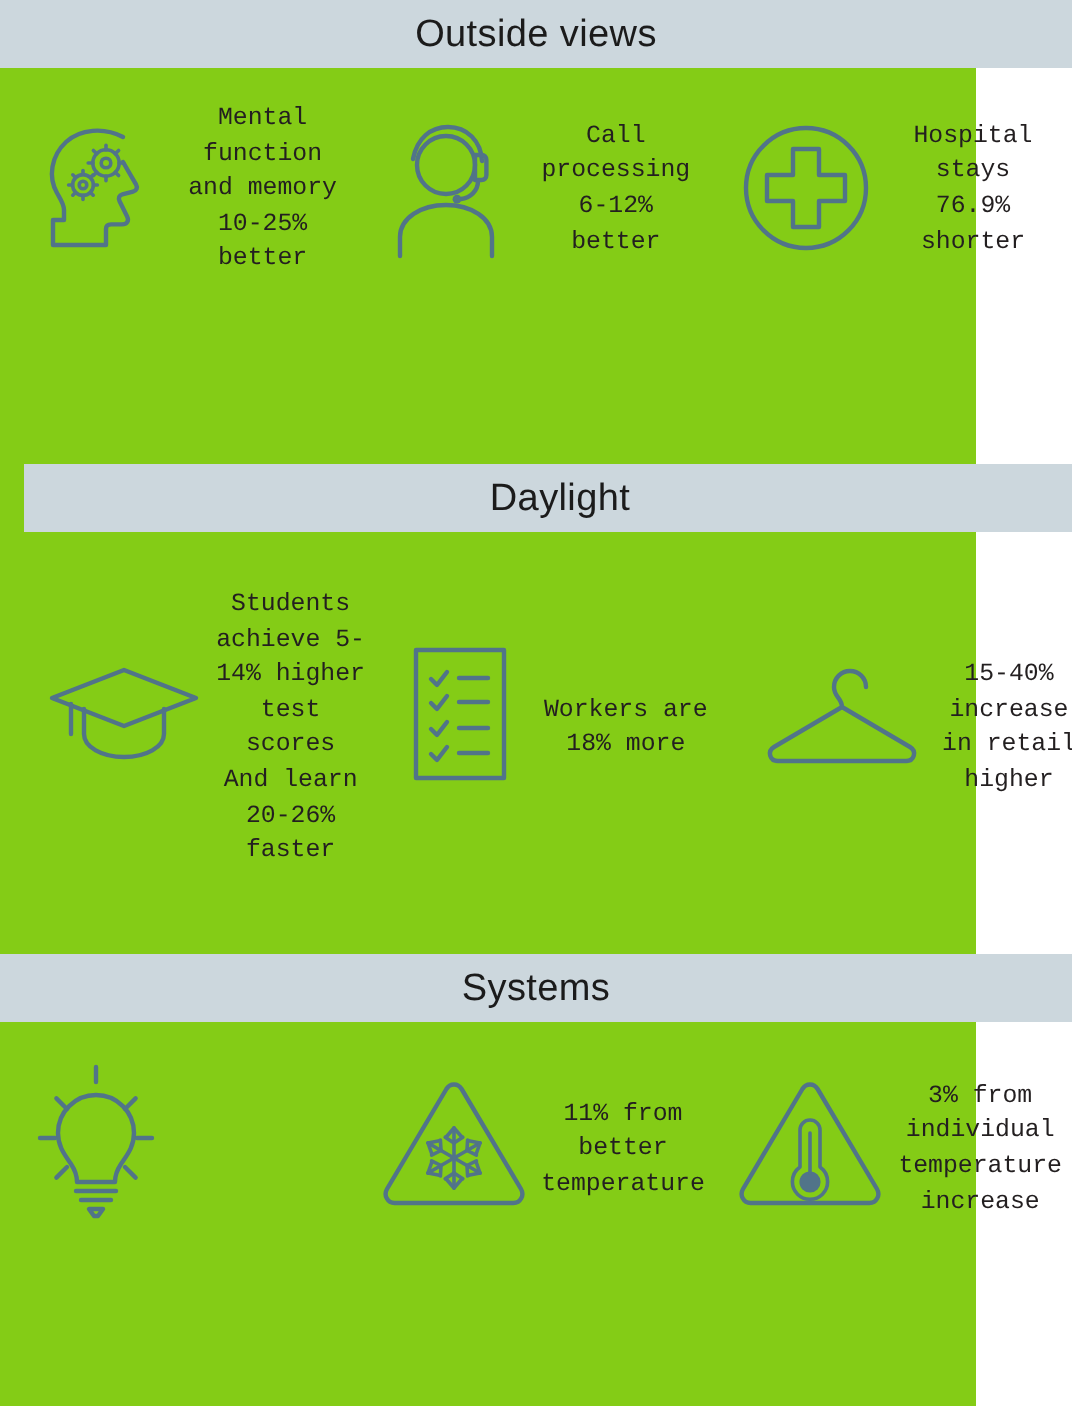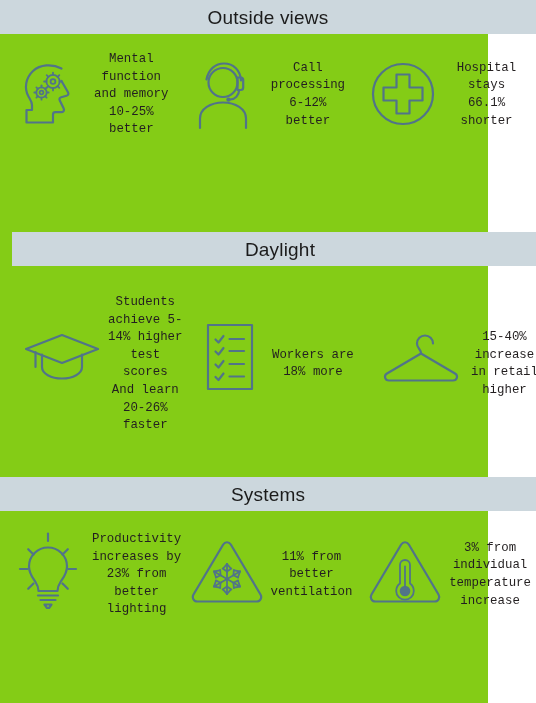--- a/index.html
+++ b/index.html
@@ -186,21 +186,21 @@
         <div class="icon-wrap">
           <svg width="80" height="80" viewBox="0 0 80 80" aria-hidden="true">
             <circle class="stroke" cx="40" cy="40" r="30"></circle>
             <path class="stroke" d="M33.5 20.5 L46.5 20.5 L46.5 33.5 L59.5 33.5 L59.5 46.5
                      L46.5 46.5 L46.5 59.5 L33.5 59.5 L33.5 46.5 L20.5 46.5
                      L20.5 33.5 L33.5 33.5 Z"></path>
           </svg>
         </div>
         <div class="caption">
           <div>Hospital stays</div>
-          <div>66.1% shorter</div>
+          <div>76.9% shorter</div>
         </div>
       </div>
 
     </div>
   </div>
 
   <div class="section sec-daylight">
     <div class="band">
       <div class="band-title">Daylight</div>
     </div>
@@ -289,24 +289,20 @@
             <g class="stroke">
               <path d="M42 4.5 L42 12"></path>
               <path d="M14 40 L21.5 40"></path>
               <path d="M62.5 40 L70 40"></path>
               <path d="M22.2 20.2 L27.5 25.5"></path>
               <path d="M56.5 25.5 L61.8 20.2"></path>
               <path d="M22.2 59.8 L27.5 54.5"></path>
               <path d="M56.5 54.5 L61.8 59.8"></path>
             </g>
           </svg>
-        </div>
-        <div class="caption">
-          <div>Productivity increases by</div>
-          <div>23% from better lighting</div>
         </div>
       </div>
 
       <div class="card">
         <div class="icon-wrap">
           <svg width="84" height="76" viewBox="0 0 84 76" aria-hidden="true">
 
             <path class="stroke" d="M38.2 9.5 C40 6.5 44 6.5 45.8 9.5 L75.5 59.5
                      C77.3 62.6 75.3 66.5 71.7 66.5 L12.3 66.5
                      C8.7 66.5 6.7 62.6 8.5 59.5 Z"></path>
@@ -343,21 +339,21 @@
                 <path d="M0 -7.5 L-4.4 -10.4"></path>
                 <path d="M0 -7.5 L4.4 -10.4"></path>
                 <path d="M0 7.5 L-4.4 10.4"></path>
                 <path d="M0 7.5 L4.4 10.4"></path>
               </g>
             </g>
           </svg>
         </div>
         <div class="caption">
           <div>11% from better</div>
-          <div>ventilation</div>
+          <div>temperature</div>
         </div>
       </div>
 
       <div class="card">
         <div class="icon-wrap">
           <svg width="84" height="76" viewBox="0 0 84 76" aria-hidden="true">
             <path class="stroke" d="M38.2 9.5 C40 6.5 44 6.5 45.8 9.5 L75.5 59.5
                      C77.3 62.6 75.3 66.5 71.7 66.5 L12.3 66.5
                      C8.7 66.5 6.7 62.6 8.5 59.5 Z"></path>
 

